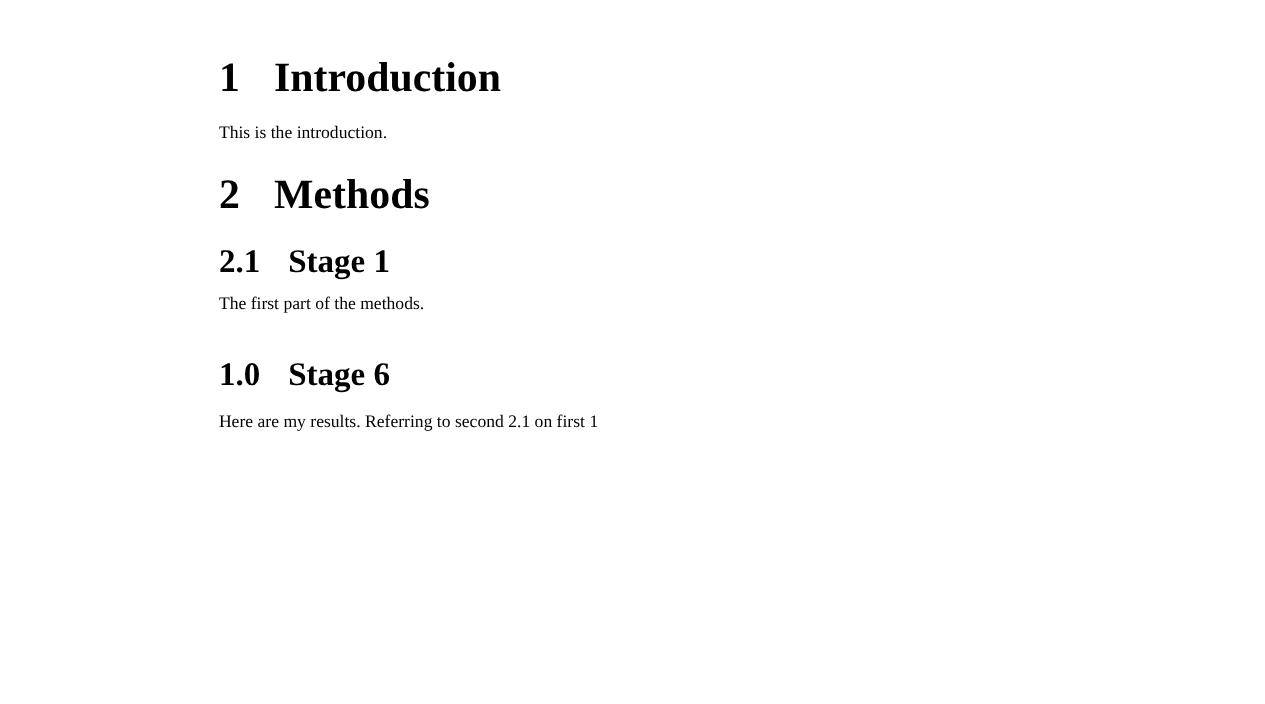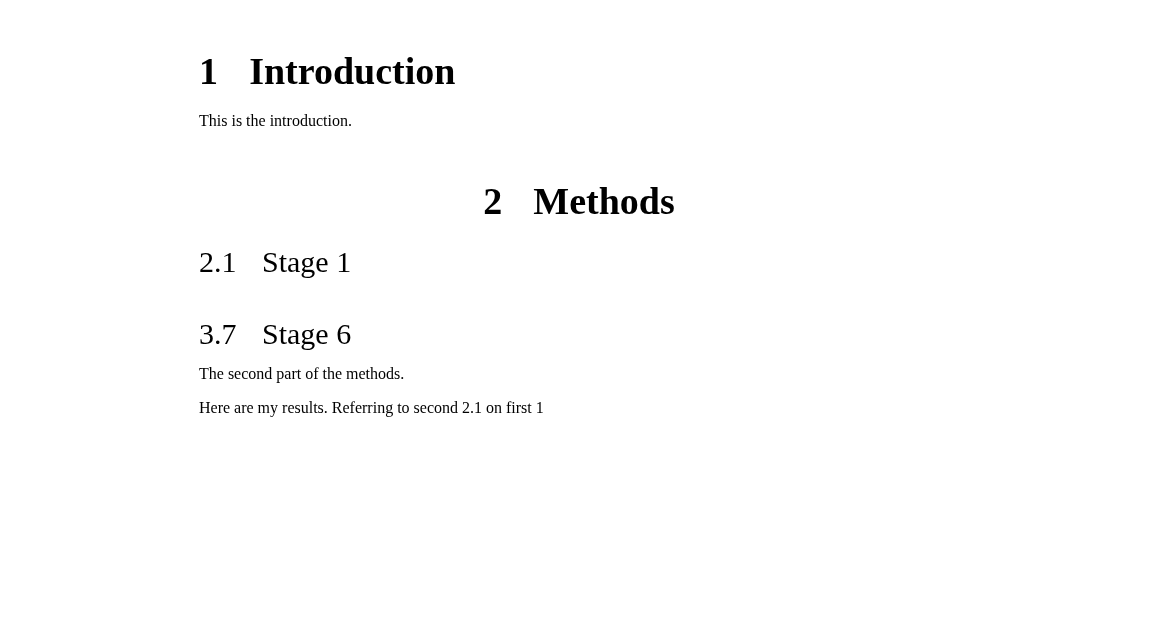--- a/index.html
+++ b/index.html
@@ -30,37 +30,37 @@
     line-height: 1.15;
     margin: 0;
     white-space: nowrap;
   }
   .section-heading .sec-num {
     display: inline-block;
     margin-right: 0.82em;
   }
   .subsection-heading {
     font-size: 30px;
-    font-weight: normal;
+    font-weight: bold;
     line-height: 1.15;
     margin: 0;
     white-space: nowrap;
   }
   .subsection-heading .sec-num {
     display: inline-block;
     margin-right: 0.85em;
   }
   .para {
     font-size: 16px;
     line-height: 1.2;
     margin: 0;
     white-space: nowrap;
   }
   .mt-p1   { margin-top: 17px; }
-  .mt-sec2 { margin-top: 50px; text-align: center; }
+  .mt-sec2 { margin-top: 26px; }
   .mt-sub21{ margin-top: 21px; }
   .mt-p2   { margin-top: 12px; }
   .mt-sub22{ margin-top: 38px; }
   .mt-p3   { margin-top: 12px; }
   .mt-sec3 { margin-top: 41px; }
   .mt-p4   { margin-top: 15px; }
   .ref {
     color: #000000;
     text-decoration: none;
     cursor: pointer;
@@ -73,22 +73,22 @@
   <div class="content">
 
     <h1 class="section-heading"><span class="sec-num">1</span><span>Introduction</span></h1>
 
     <p class="para mt-p1">This is the introduction.</p>
 
     <h1 class="section-heading mt-sec2"><span class="sec-num">2</span><span>Methods</span></h1>
 
     <h2 class="subsection-heading mt-sub21"><span class="sec-num">2.1</span><span>Stage 1</span></h2>
 
+    <p class="para mt-p2">The first part of the methods.</p>
 
-    <h2 class="subsection-heading mt-sub22"><span class="sec-num">3.7</span><span>Stage 6</span></h2>
+    <h2 class="subsection-heading mt-sub22"><span class="sec-num">1.0</span><span>Stage 6</span></h2>
 
-    <p class="para mt-p3">The second part of the methods.</p>
 
 
     <p class="para mt-p4"><span>Here are my results. Referring to second </span><span class="ref">2.1</span><span> on first </span><span class="ref">1</span></p>
 
   </div>
 </div>
 
 </body></html>

